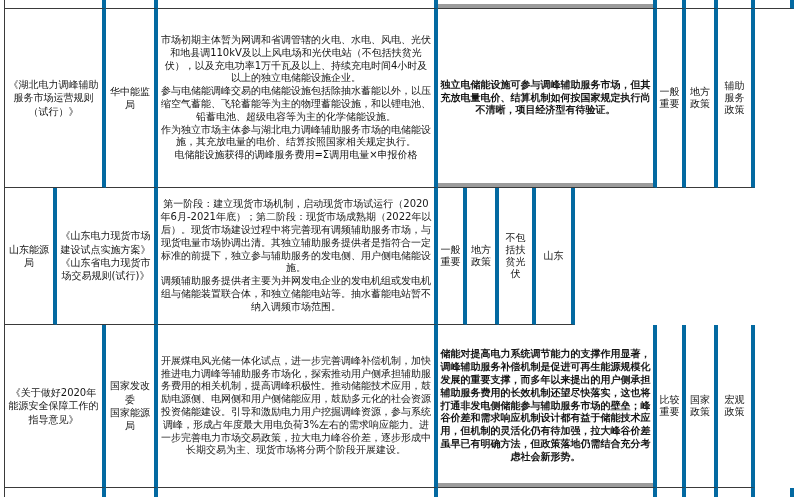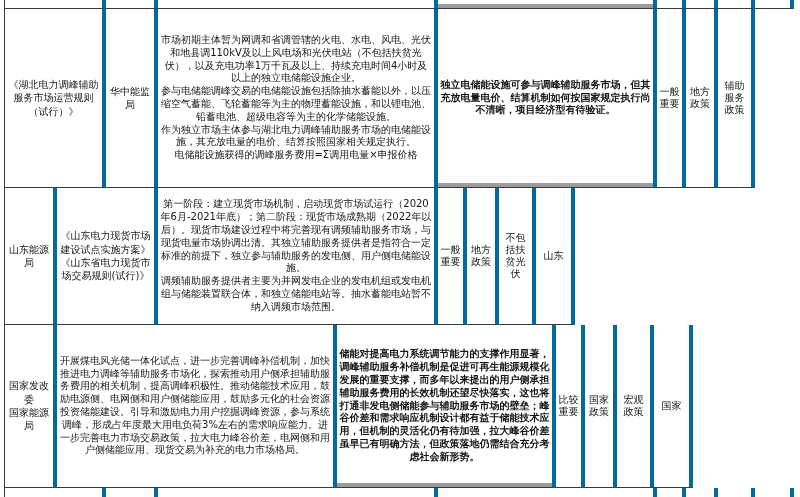--- a/index.html
+++ b/index.html
@@ -72,28 +72,28 @@
 《山东省电力现货市场交易规则(试行)》</div>
     <div class="cell c3">第一阶段：建立现货市场机制，启动现货市场试运行（2020年6月-2021年底）；第二阶段：现货市场成熟期（2022年以后）。现货市场建设过程中将完善现有调频辅助服务市场，与现货电量市场协调出清。其独立辅助服务提供者是指符合一定标准的前提下，独立参与辅助服务的发电侧、用户侧电储能设施。
 调频辅助服务提供者主要为并网发电企业的发电机组或发电机组与储能装置联合体，和独立储能电站等。抽水蓄能电站暂不纳入调频市场范围。</div>
     <div class="cell c5">一般重要</div>
     <div class="cell c6">地方政策</div>
     <div class="cell c7">不包括扶贫光伏</div>
     <div class="cell c8">山东</div>
   </div>
 
   <div class="row r3">
+    <div class="cell c1">《关于做好2020年能源安全保障工作的指导意见》</div>
     <div class="cell c2">国家发改委
 国家能源局</div>
-    <div class="cell c3">开展煤电风光储一体化试点，进一步完善调峰补偿机制，加快推进电力调峰等辅助服务市场化，探索推动用户侧承担辅助服务费用的相关机制，提高调峰积极性。推动储能技术应用，鼓励电源侧、电网侧和用户侧储能应用，鼓励多元化的社会资源投资储能建设。引导和激励电力用户挖掘调峰资源，参与系统调峰，形成占年度最大用电负荷3%左右的需求响应能力。进一步完善电力市场交易政策，拉大电力峰谷价差，电网侧和用户侧储能应用、现货交易为补充的电力市场格局。</div>
+    <div class="cell c3">开展煤电风光储一体化试点，进一步完善调峰补偿机制，加快推进电力调峰等辅助服务市场化，探索推动用户侧承担辅助服务费用的相关机制，提高调峰积极性。推动储能技术应用，鼓励电源侧、电网侧和用户侧储能应用，鼓励多元化的社会资源投资储能建设。引导和激励电力用户挖掘调峰资源，参与系统调峰，形成占年度最大用电负荷3%左右的需求响应能力。进一步完善电力市场交易政策，拉大电力峰谷价差，逐步形成中长期交易为主、现货市场将分两个阶段开展建设。</div>
     <div class="cell c4 analysis-strip">储能对提高电力系统调节能力的支撑作用显著，调峰辅助服务补偿机制是促进可再生能源规模化发展的重要支撑，而多年以来提出的用户侧承担辅助服务费用的长效机制还望尽快落实，这也将打通非发电侧储能参与辅助服务市场的壁垒；峰谷价差和需求响应机制设计都有益于储能技术应用，但机制的灵活化仍有待加强，拉大峰谷价差虽早已有明确方法，但政策落地仍需结合充分考虑社会新形势。</div>
     <div class="cell c5">比较重要</div>
     <div class="cell c6">国家政策</div>
     <div class="cell c7">宏观政策</div>
-    <div class="cell c8">国家</div>
   </div>
 
   <div class="row r-bot">
     <div class="cell c1"></div>
     <div class="cell c2"></div>
     <div class="cell c3"></div>
     <div class="cell c4"></div>
     <div class="cell c5"></div>
     <div class="cell c6"></div>
     <div class="cell c7"></div>

